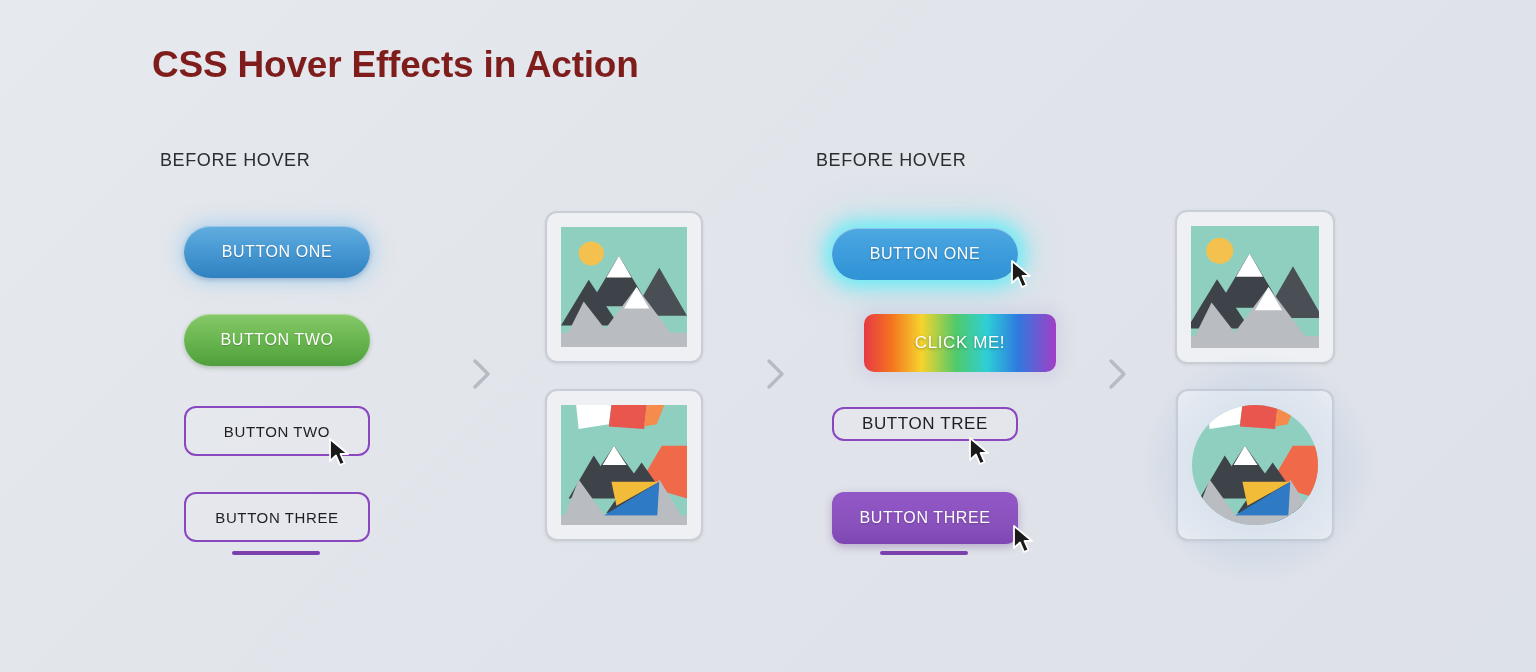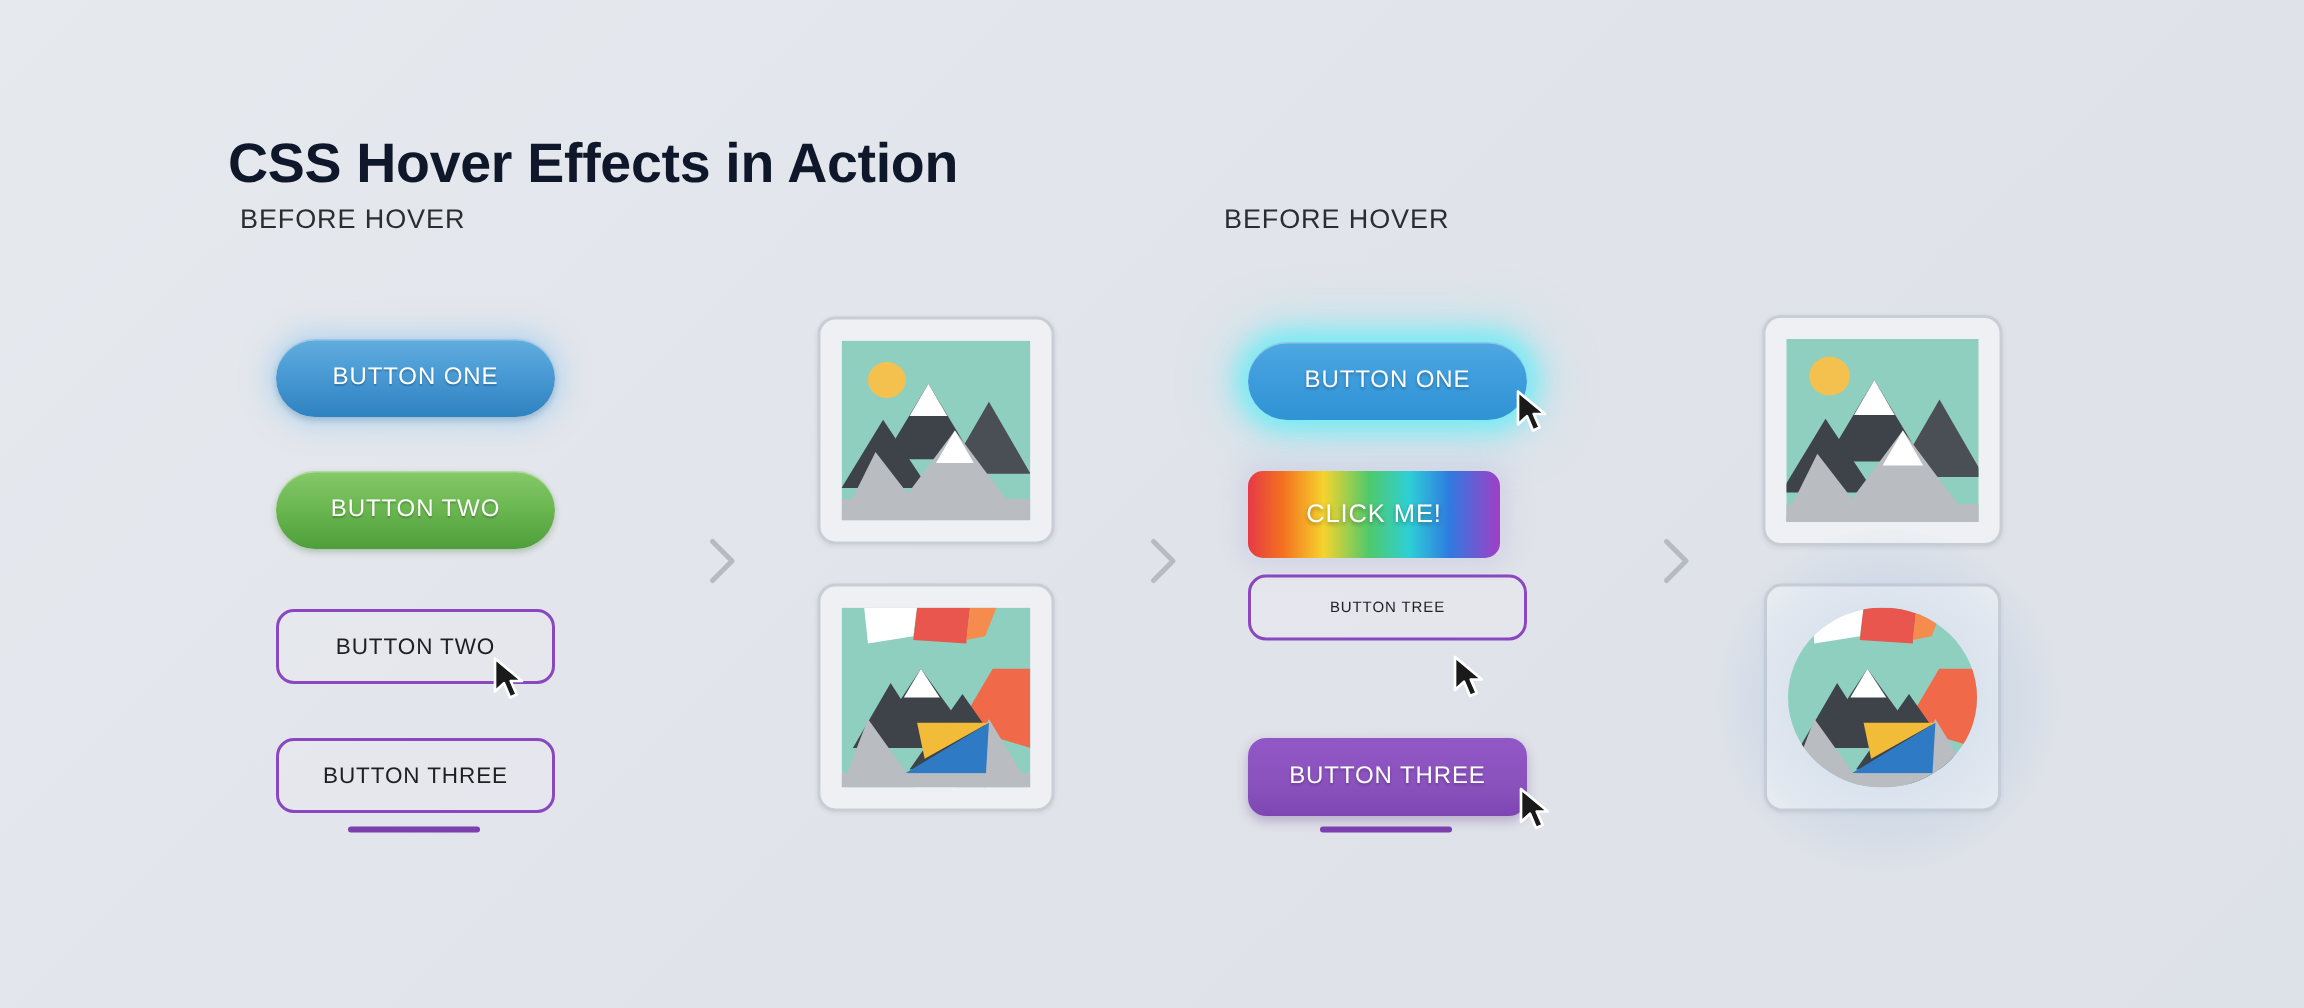--- a/index.html
+++ b/index.html
@@ -15,29 +15,28 @@
     position: relative;
   }
 
   
   .page-title {
     position: absolute;
     left: 152px;
     top: 44px;
     font-size: 37px;
     font-weight: bold;
-    color: #0f172a;
+    color: #7f1d1d;
     letter-spacing: -0.2px;
-    margin-top: 44px;
   }
 
   
   .col-label {
     position: absolute;
-    top: 136px;
+    top: 150px;
     font-size: 18px;
     color: #2a2d31;
     letter-spacing: 0.6px;
   }
   .col-label.before { left: 160px; }
   .col-label.after  { left: 816px; }
 
   
   .chevron {
     position: absolute;
@@ -116,37 +115,37 @@
     border-radius: 26px;
     font-size: 16px;
     color: #ffffff;
     background: linear-gradient(180deg, #4fa8e0 0%, #3e9ddd 45%, #2f93d4 100%);
     box-shadow: 0 0 16px 7px rgba(90,238,245,0.75),
                 0 0 34px 14px rgba(120,230,245,0.35),
                 inset 0 1px 0 rgba(255,255,255,0.35);
     text-shadow: 0 1px 2px rgba(0,0,0,0.28);
   }
   .btn-click-me {
-    left: 832px; top: 314px;
-    width: 168px; height: 58px;
+    left: 864px; top: 314px;
+    width: 192px; height: 58px;
     border-radius: 10px;
     font-size: 17px;
     color: #ffffff;
     background: linear-gradient(90deg,
         #e63946 0%, #f4721f 14%, #f6d32d 30%,
         #4fc96b 48%, #2ecfd6 64%, #2f7ae0 80%, #a23ec6 100%);
     box-shadow: 0 0 16px 6px rgba(180,180,220,0.30);
     text-shadow: 0 1px 3px rgba(0,0,0,0.35);
     filter: blur(0.2px);
   }
   .btn-tree-after {
-    left: 832px; top: 383px;
-    width: 186px; height: 44px;
-    border-radius: 12px;
-    font-size: 10px;
+    left: 832px; top: 407px;
+    width: 186px; height: 34px;
+    border-radius: 12px;
+    font-size: 17px;
     color: #1d1f22;
     background: rgba(231,234,239,0.55);
     border: 2.5px solid #8a47c0;
   }
   .btn-three-after {
     left: 832px; top: 492px;
     width: 186px; height: 52px;
     border-radius: 12px;
     font-size: 16px;
     color: #ffffff;

